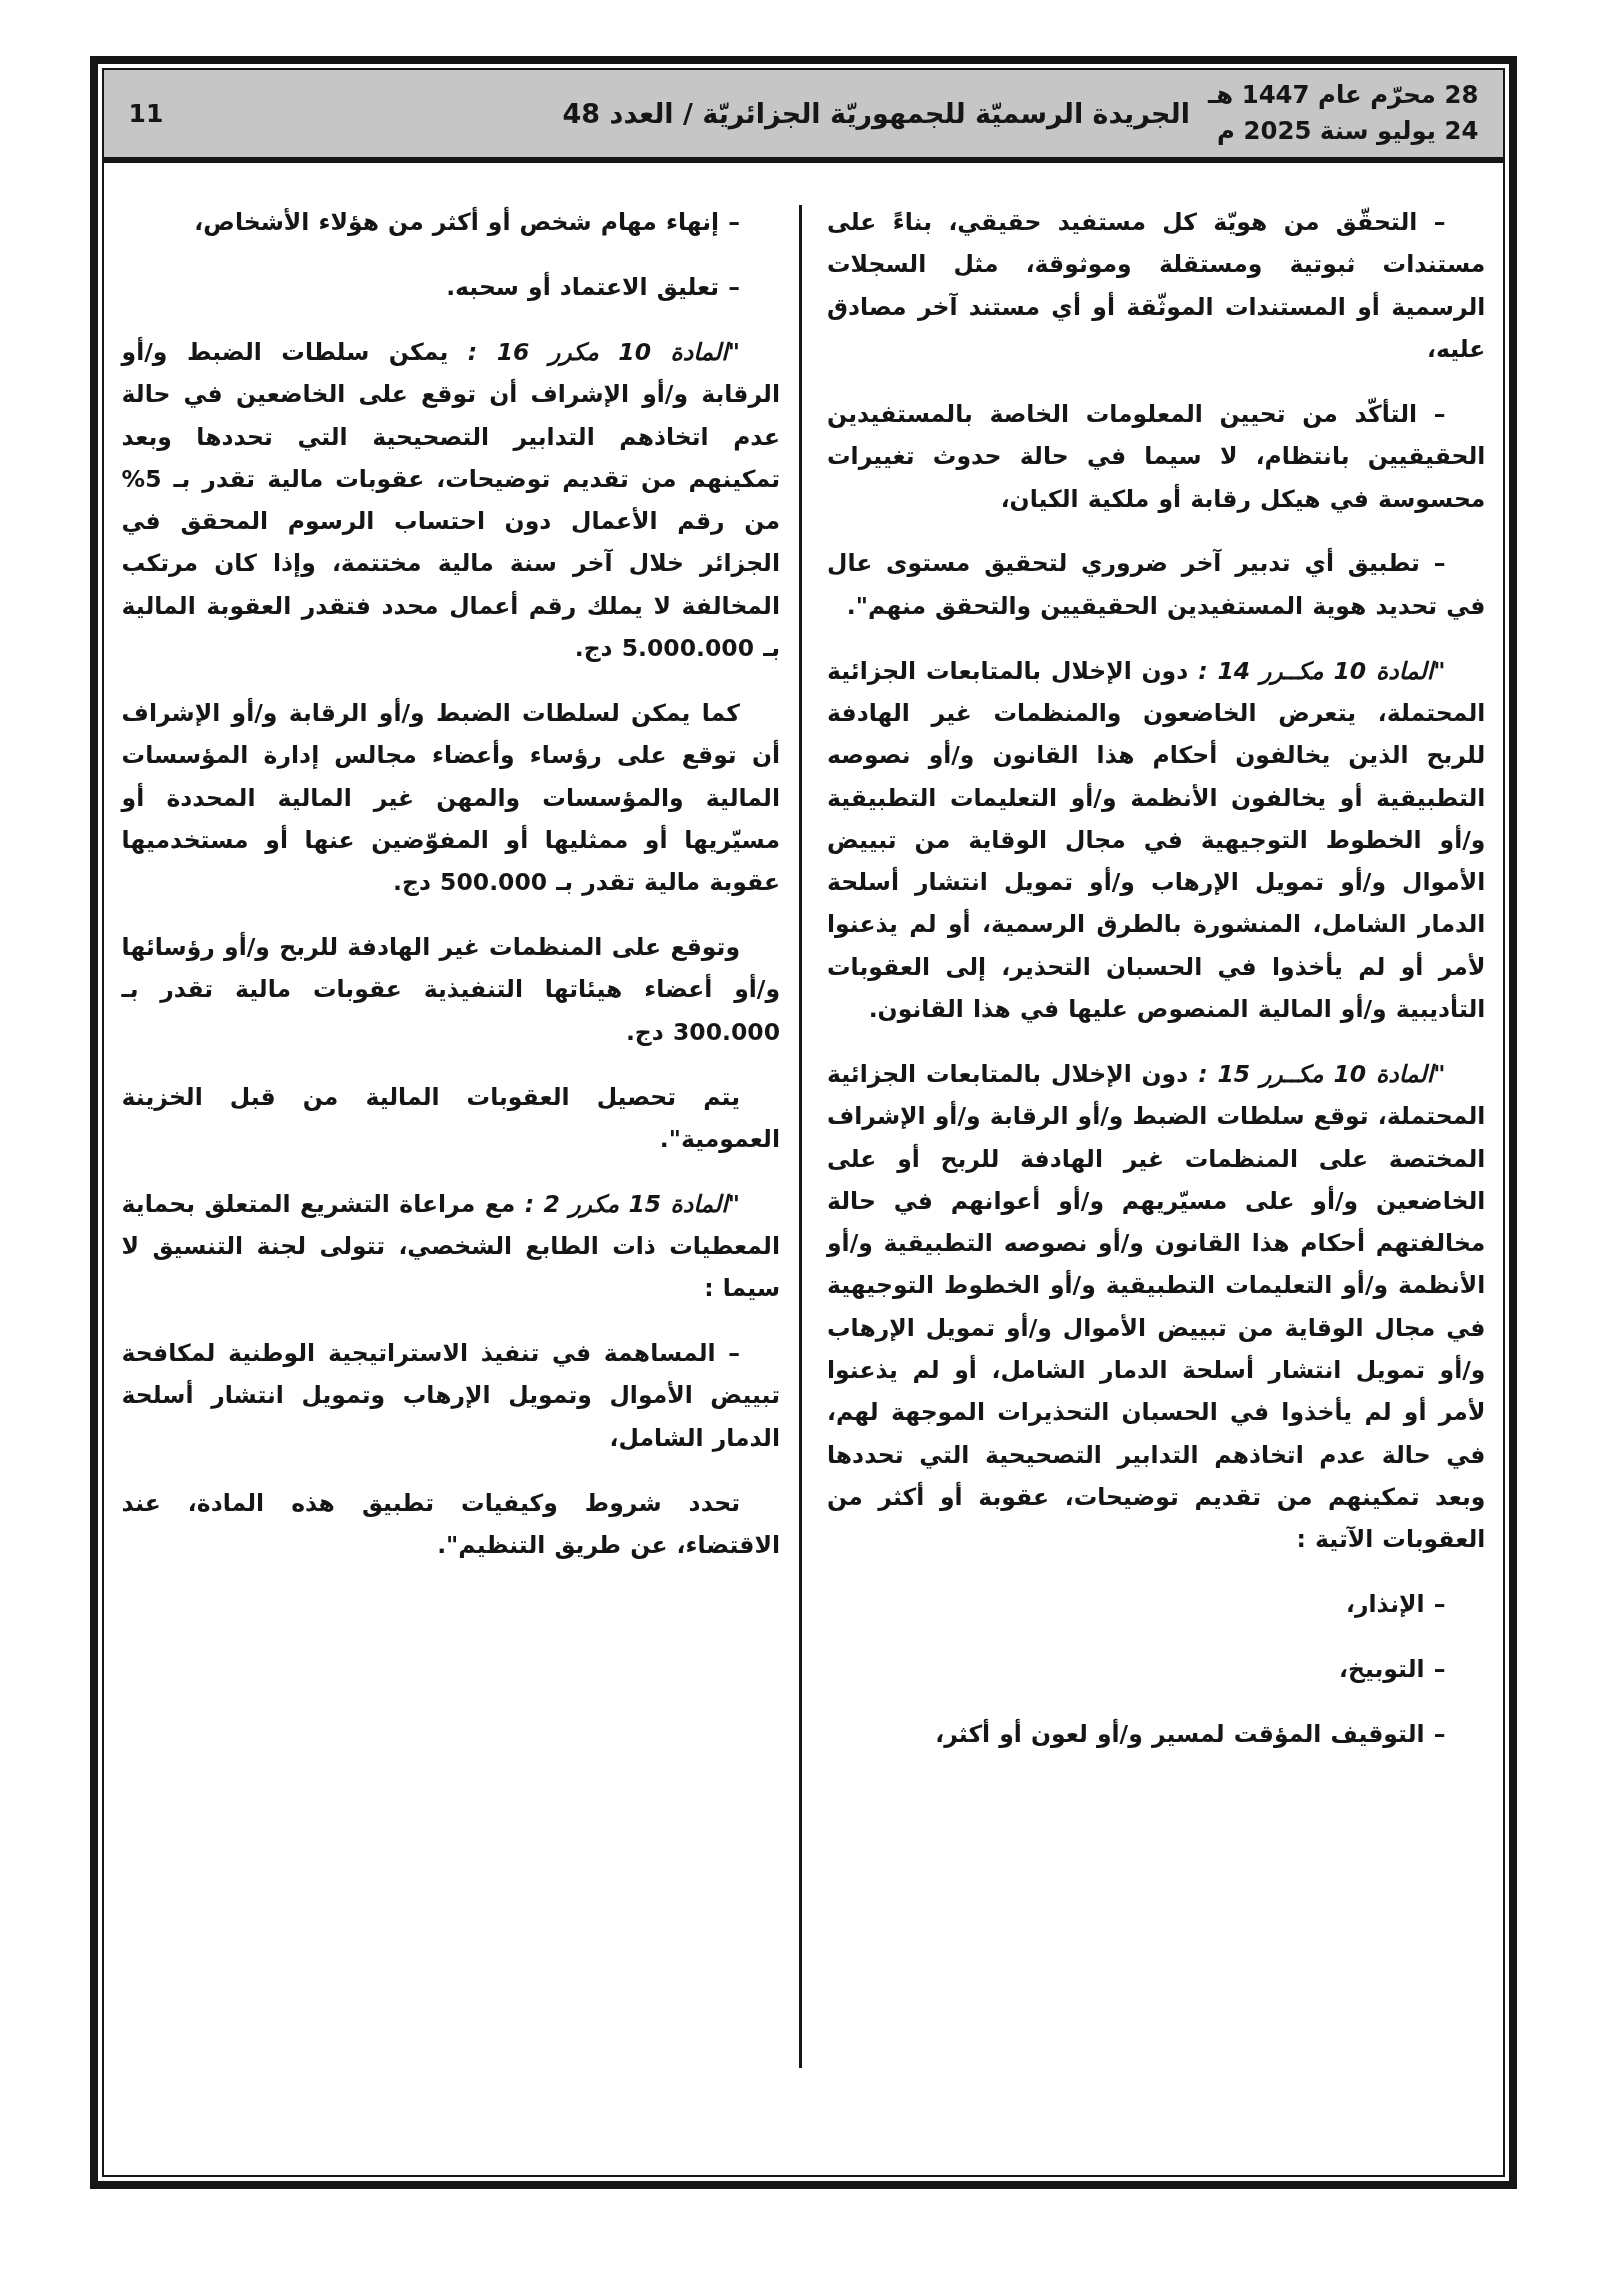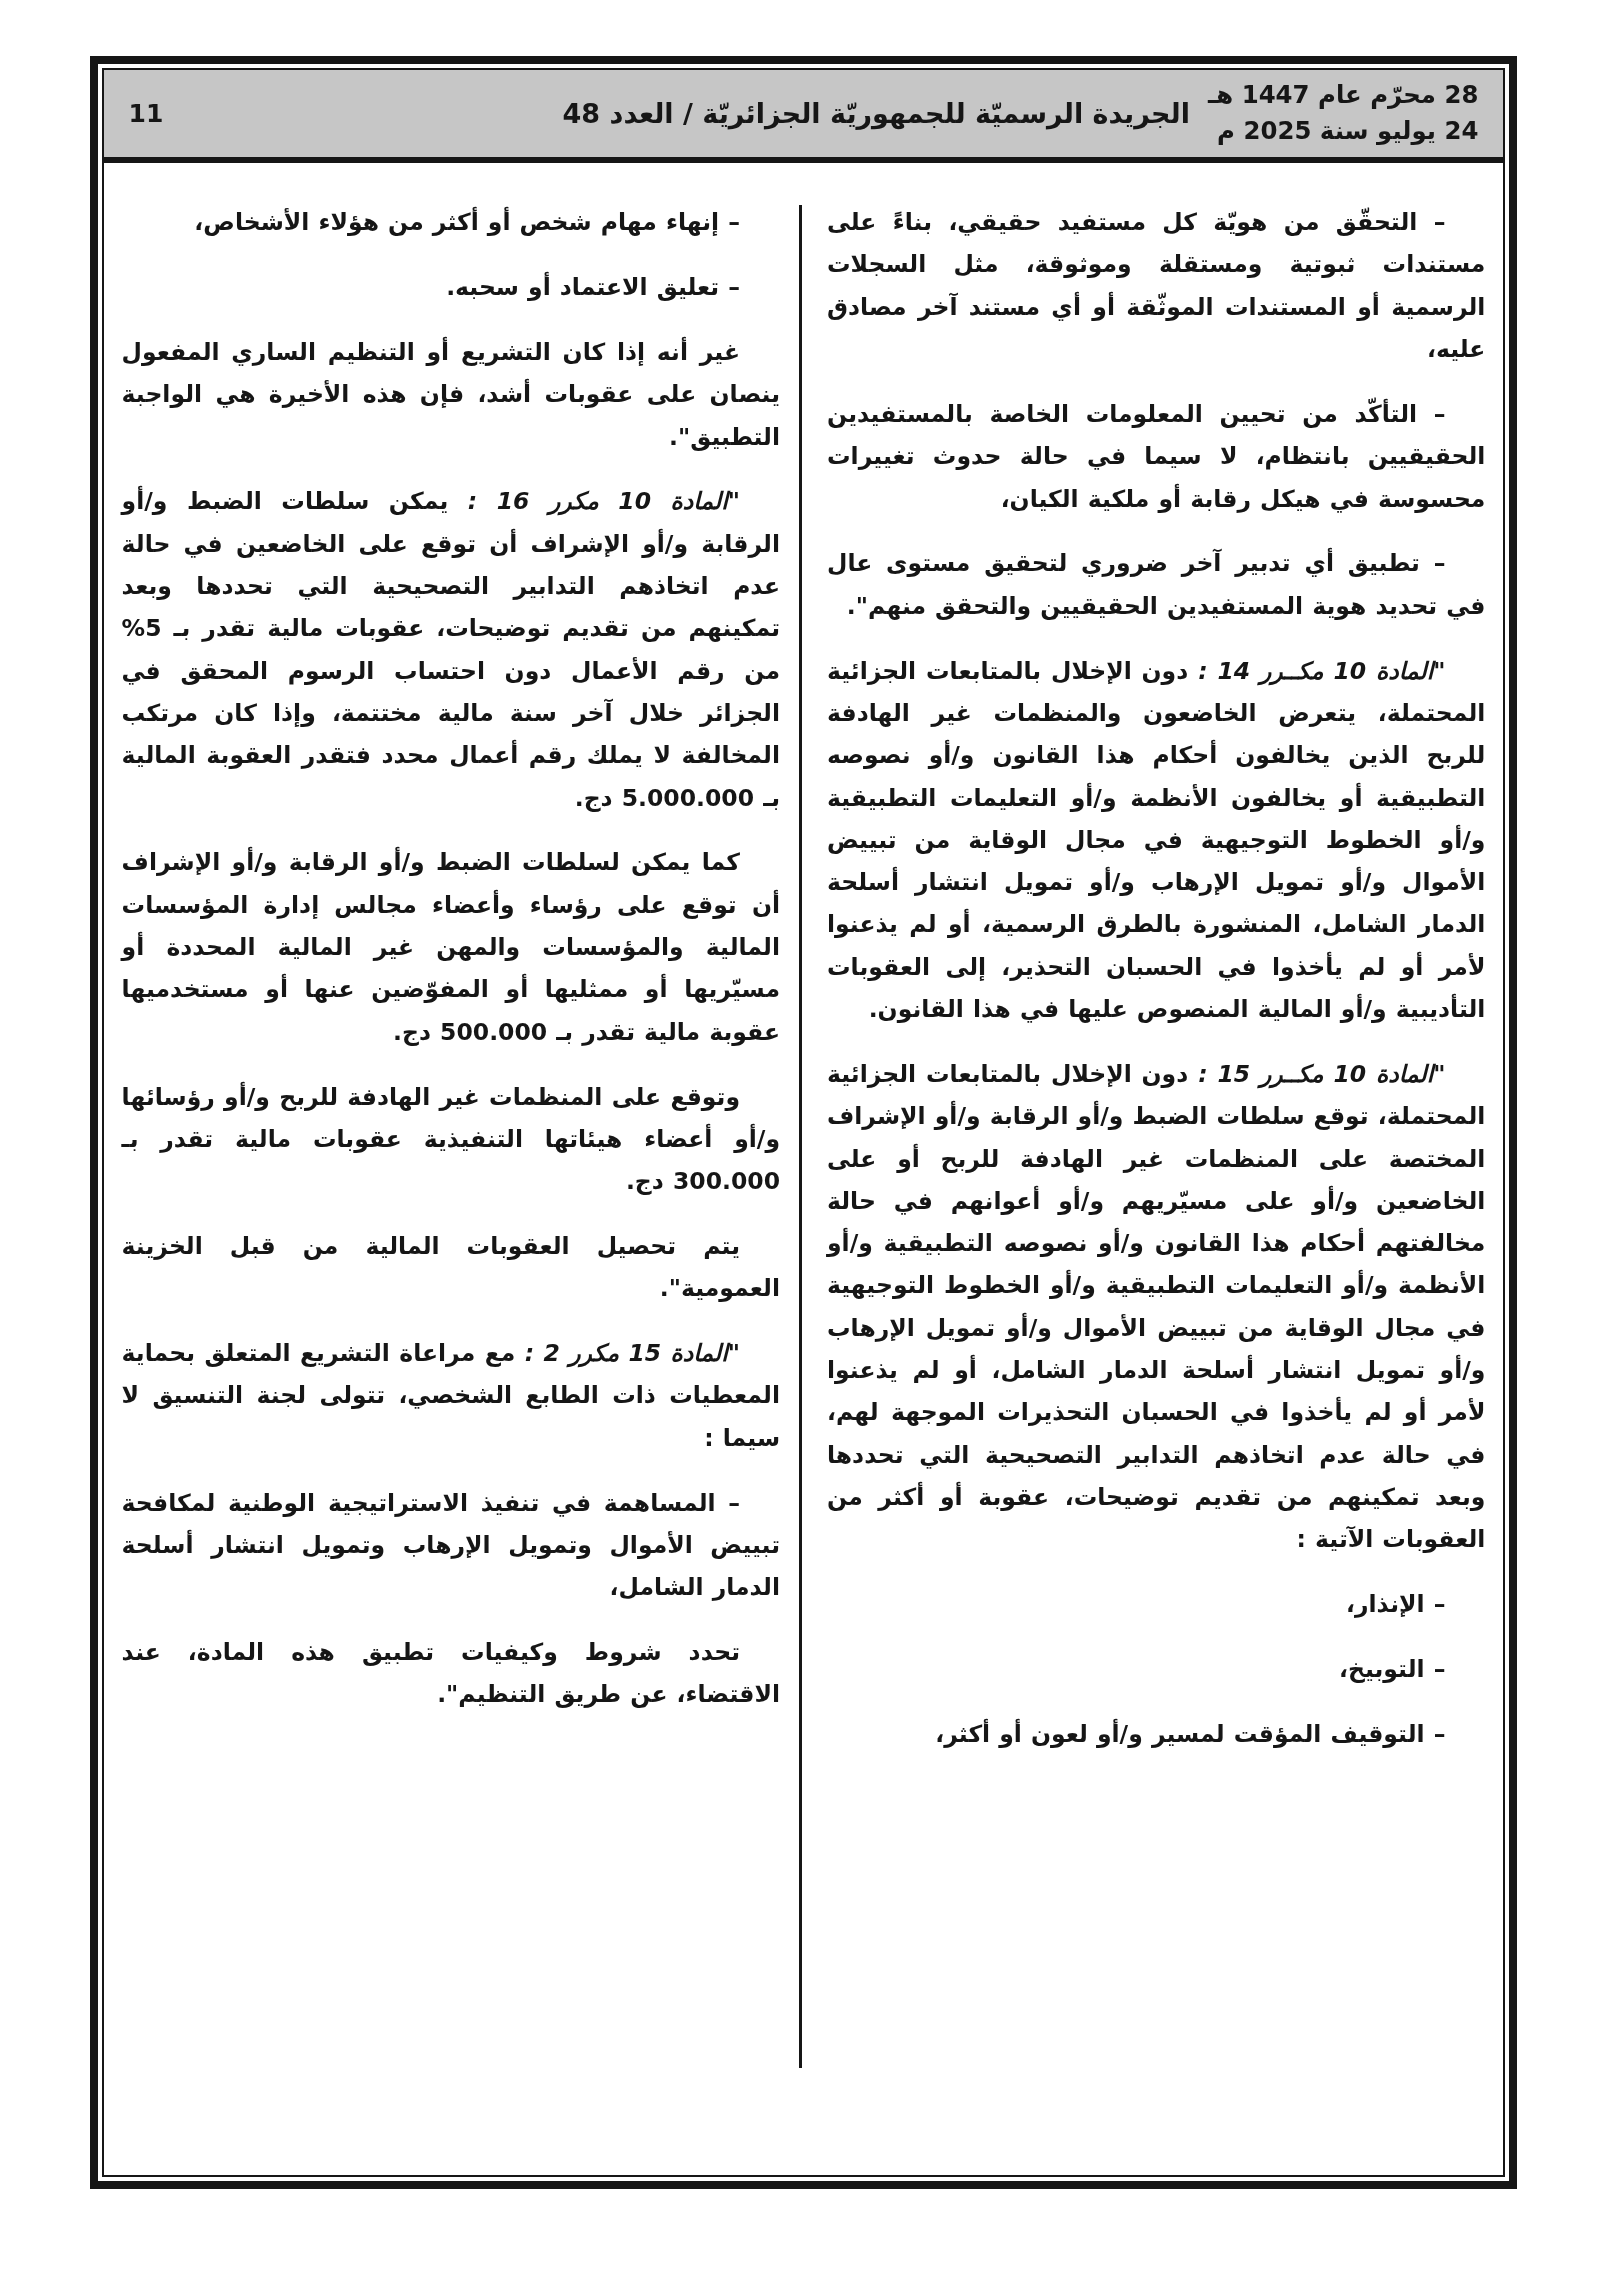--- a/index.html
+++ b/index.html
@@ -119,21 +119,20 @@
           <p class="para">– تطبيق أي تدبير آخر ضروري لتحقيق مستوى عال في تحديد هوية المستفيدين الحقيقيين والتحقق منهم".</p>
           <p class="para"><span class="article-lead">"المادة 10 مكــرر 14 :</span> دون الإخلال بالمتابعات الجزائية المحتملة، يتعرض الخاضعون والمنظمات غير الهادفة للربح الذين يخالفون أحكام هذا القانون و/أو نصوصه التطبيقية أو يخالفون الأنظمة و/أو التعليمات التطبيقية و/أو الخطوط التوجيهية في مجال الوقاية من تبييض الأموال و/أو تمويل الإرهاب و/أو تمويل انتشار أسلحة الدمار الشامل، المنشورة بالطرق الرسمية، أو لم يذعنوا لأمر أو لم يأخذوا في الحسبان التحذير، إلى العقوبات التأديبية و/أو المالية المنصوص عليها في هذا القانون.</p>
           <p class="para"><span class="article-lead">"المادة 10 مكــرر 15 :</span> دون الإخلال بالمتابعات الجزائية المحتملة، توقع سلطات الضبط و/أو الرقابة و/أو الإشراف المختصة على المنظمات غير الهادفة للربح أو على الخاضعين و/أو على مسيّريهم و/أو أعوانهم في حالة مخالفتهم أحكام هذا القانون و/أو نصوصه التطبيقية و/أو الأنظمة و/أو التعليمات التطبيقية و/أو الخطوط التوجيهية في مجال الوقاية من تبييض الأموال و/أو تمويل الإرهاب و/أو تمويل انتشار أسلحة الدمار الشامل، أو لم يذعنوا لأمر أو لم يأخذوا في الحسبان التحذيرات الموجهة لهم، في حالة عدم اتخاذهم التدابير التصحيحية التي تحددها وبعد تمكينهم من تقديم توضيحات، عقوبة أو أكثر من العقوبات الآتية :</p>
           <p class="para">– الإنذار،</p>
           <p class="para">– التوبيخ،</p>
           <p class="para">– التوقيف المؤقت لمسير و/أو لعون أو أكثر،</p>
         </div>
       <div class="col" id="col-left">
           <p class="para">– إنهاء مهام شخص أو أكثر من هؤلاء الأشخاص،</p>
           <p class="para">– تعليق الاعتماد أو سحبه.</p>
-          <p class="para">غير أنه إذا كان التشريع أو التنظيم الساري المفعول ينصان على عقوبات أشد، فإن هذه الأخيرة هي الواجبة التطبيق".</p>
           <p class="para"><span class="article-lead">"المادة 10 مكرر 16 :</span> يمكن سلطات الضبط و/أو الرقابة و/أو الإشراف أن توقع على الخاضعين في حالة عدم اتخاذهم التدابير التصحيحية التي تحددها وبعد تمكينهم من تقديم توضيحات، عقوبات مالية تقدر بـ 5% من رقم الأعمال دون احتساب الرسوم المحقق في الجزائر خلال آخر سنة مالية مختتمة، وإذا كان مرتكب المخالفة لا يملك رقم أعمال محدد فتقدر العقوبة المالية بـ 5.000.000 دج.</p>
           <p class="para">كما يمكن لسلطات الضبط و/أو الرقابة و/أو الإشراف أن توقع على رؤساء وأعضاء مجالس إدارة المؤسسات المالية والمؤسسات والمهن غير المالية المحددة أو مسيّريها أو ممثليها أو المفوّضين عنها أو مستخدميها عقوبة مالية تقدر بـ 500.000 دج.</p>
           <p class="para">وتوقع على المنظمات غير الهادفة للربح و/أو رؤسائها و/أو أعضاء هيئاتها التنفيذية عقوبات مالية تقدر بـ 300.000 دج.</p>
           <p class="para">يتم تحصيل العقوبات المالية من قبل الخزينة العمومية".</p>
           <p class="para"><span class="article-lead">"المادة 15 مكرر 2 :</span> مع مراعاة التشريع المتعلق بحماية المعطيات ذات الطابع الشخصي، تتولى لجنة التنسيق لا سيما :</p>
           <p class="para">– المساهمة في تنفيذ الاستراتيجية الوطنية لمكافحة تبييض الأموال وتمويل الإرهاب وتمويل انتشار أسلحة الدمار الشامل،</p>
           <p class="para">تحدد شروط وكيفيات تطبيق هذه المادة، عند الاقتضاء، عن طريق التنظيم".</p>
         </div>
       <div class="divider"></div>
     </div>

